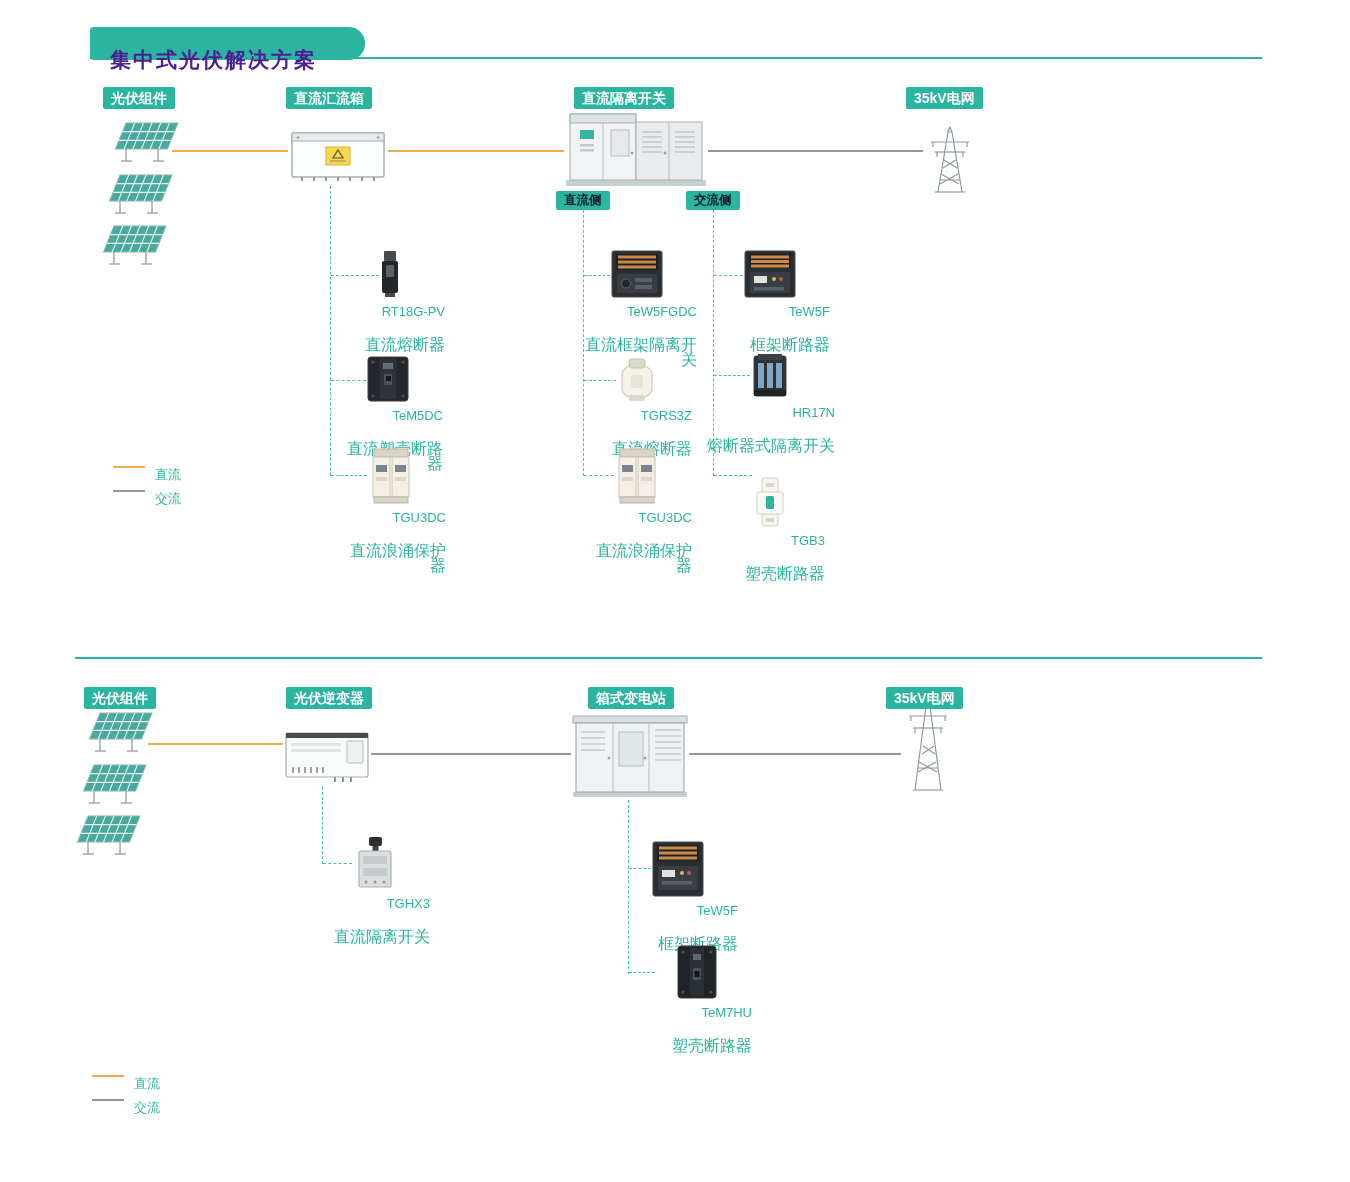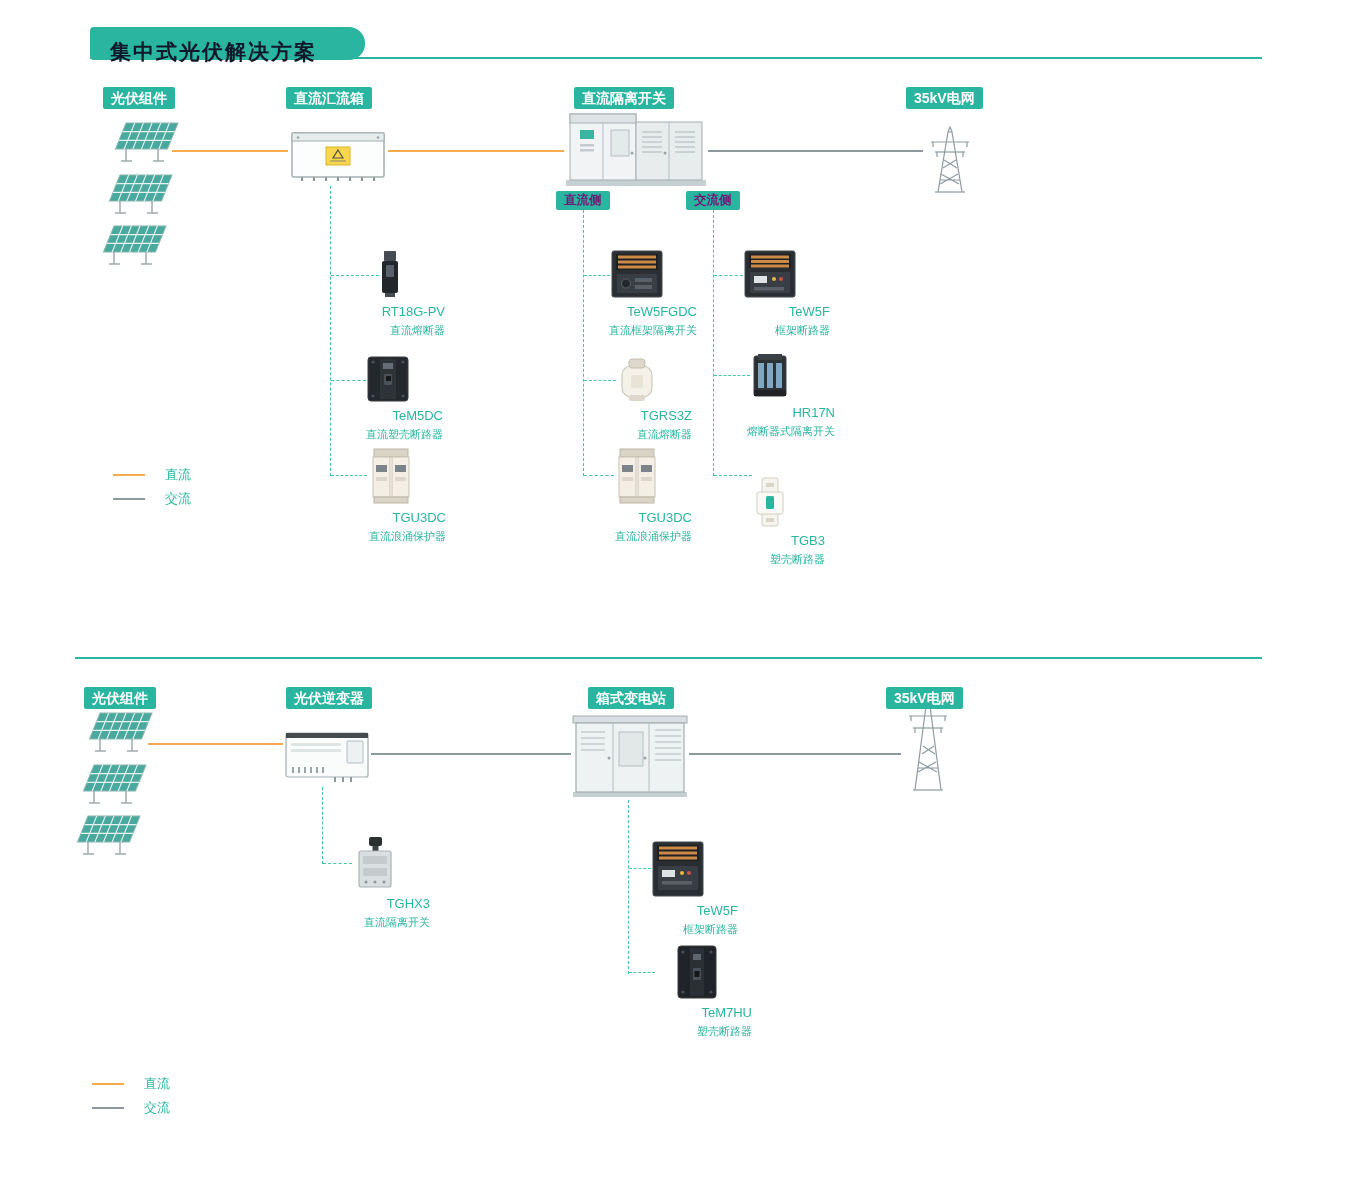--- a/index.html
+++ b/index.html
@@ -6,47 +6,47 @@
     --teal:#2AB5A0;
     --teal-dash:#45C2AE;
     --teal-text:#2AB5A0;
     --orange:#F5AA4B;
     --gray:#8C9AA0;
   }
   *{margin:0;padding:0;box-sizing:border-box}
   body{background:#ffffff;font-family:"Liberation Sans","DejaVu Sans",sans-serif}
   .page{position:relative;width:1350px;height:1182px;background:#ffffff;overflow:hidden}
 
-  .banner{position:absolute;height:33px;line-height:33px;padding:8px 48px 0 20px;
-    background:var(--teal);color:#0f172a;font-size:21px;font-weight:bold;
+  .banner{position:absolute;height:33px;line-height:33px;padding:16px 48px 0 20px;
+    background:var(--teal);color:#4c1d95;font-size:21px;font-weight:bold;
     letter-spacing:2px;border-radius:4px 16px 16px 4px;z-index:3;white-space:nowrap}
   .rule{position:absolute;height:2px;background:var(--teal);z-index:1}
 
   .station-badge{position:absolute;height:22px;line-height:22px;padding:0 8px;
     background:var(--teal);color:#fff;font-size:14px;font-weight:bold;
     border-radius:2px;white-space:nowrap;z-index:3}
   .side-badge{position:absolute;height:19px;line-height:19px;padding:0 8px;
-    background:var(--teal);color:#701a75;font-size:12.5px;font-weight:bold;
+    background:var(--teal);color:#0f172a;font-size:12.5px;font-weight:bold;
     border-radius:2px;white-space:nowrap;z-index:3}
 
   .hline{position:absolute;height:2px;z-index:1}
   .hline.dc{background:var(--orange)}
   .hline.ac{background:var(--gray)}
 
   .vdash{position:absolute;width:0;border-left:1.5px dashed var(--teal-dash);z-index:1}
   .hdash{position:absolute;height:0;border-top:1.5px dashed var(--teal-dash);z-index:1}
 
   .device{position:absolute;z-index:2}
 
   .product{position:absolute;text-align:right;z-index:2}
   .p-icon{display:flex;align-items:flex-end;justify-content:center;padding-bottom:2px}
   .p-name{font-size:13px;color:var(--teal-text);line-height:15px;margin-top:3px}
-  .p-desc{font-size:11px;color:var(--teal-text);line-height:15px;margin-top:4px}
-
-  .legend-row{position:absolute;display:flex;align-items:center;gap:20px;z-index:2}
+  .p-desc{font-size:16px;color:var(--teal-text);line-height:15px;margin-top:18px}
+
+  .legend-row{position:absolute;display:flex;align-items:flex-start;gap:10px;z-index:2}
   .legend-line{display:inline-block;width:32px;height:2px}
   .legend-line.dc{background:var(--orange)}
   .legend-line.ac{background:var(--gray)}
   .legend-label{font-size:13px;color:var(--teal-text)}
 </style>
 </head>
 <body>
 
 <div class="page">
 

